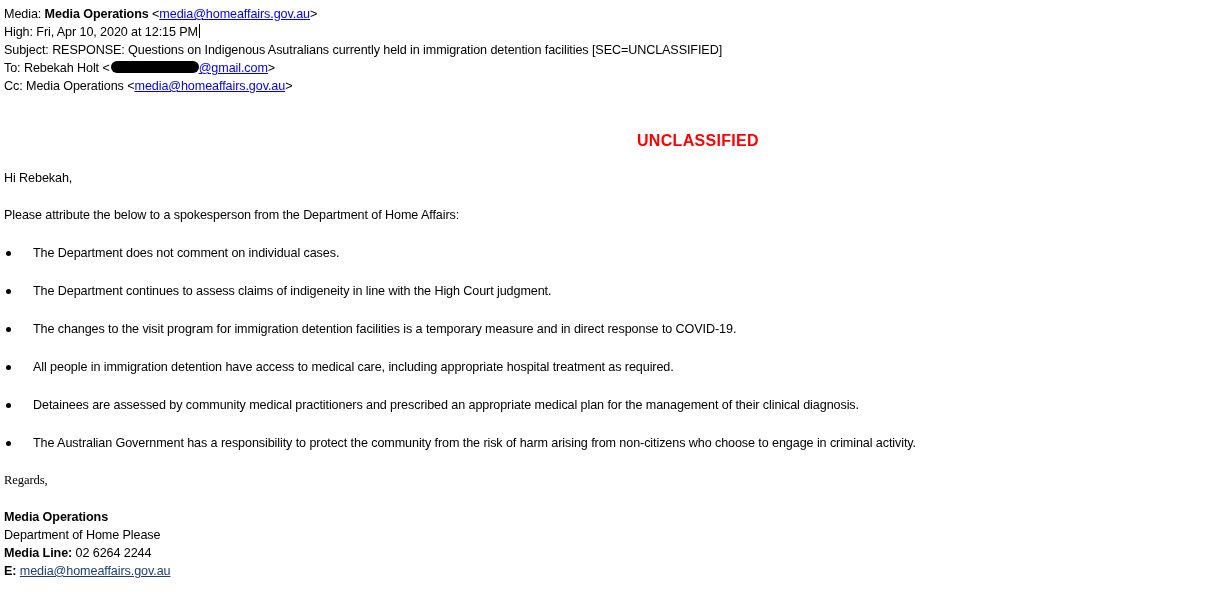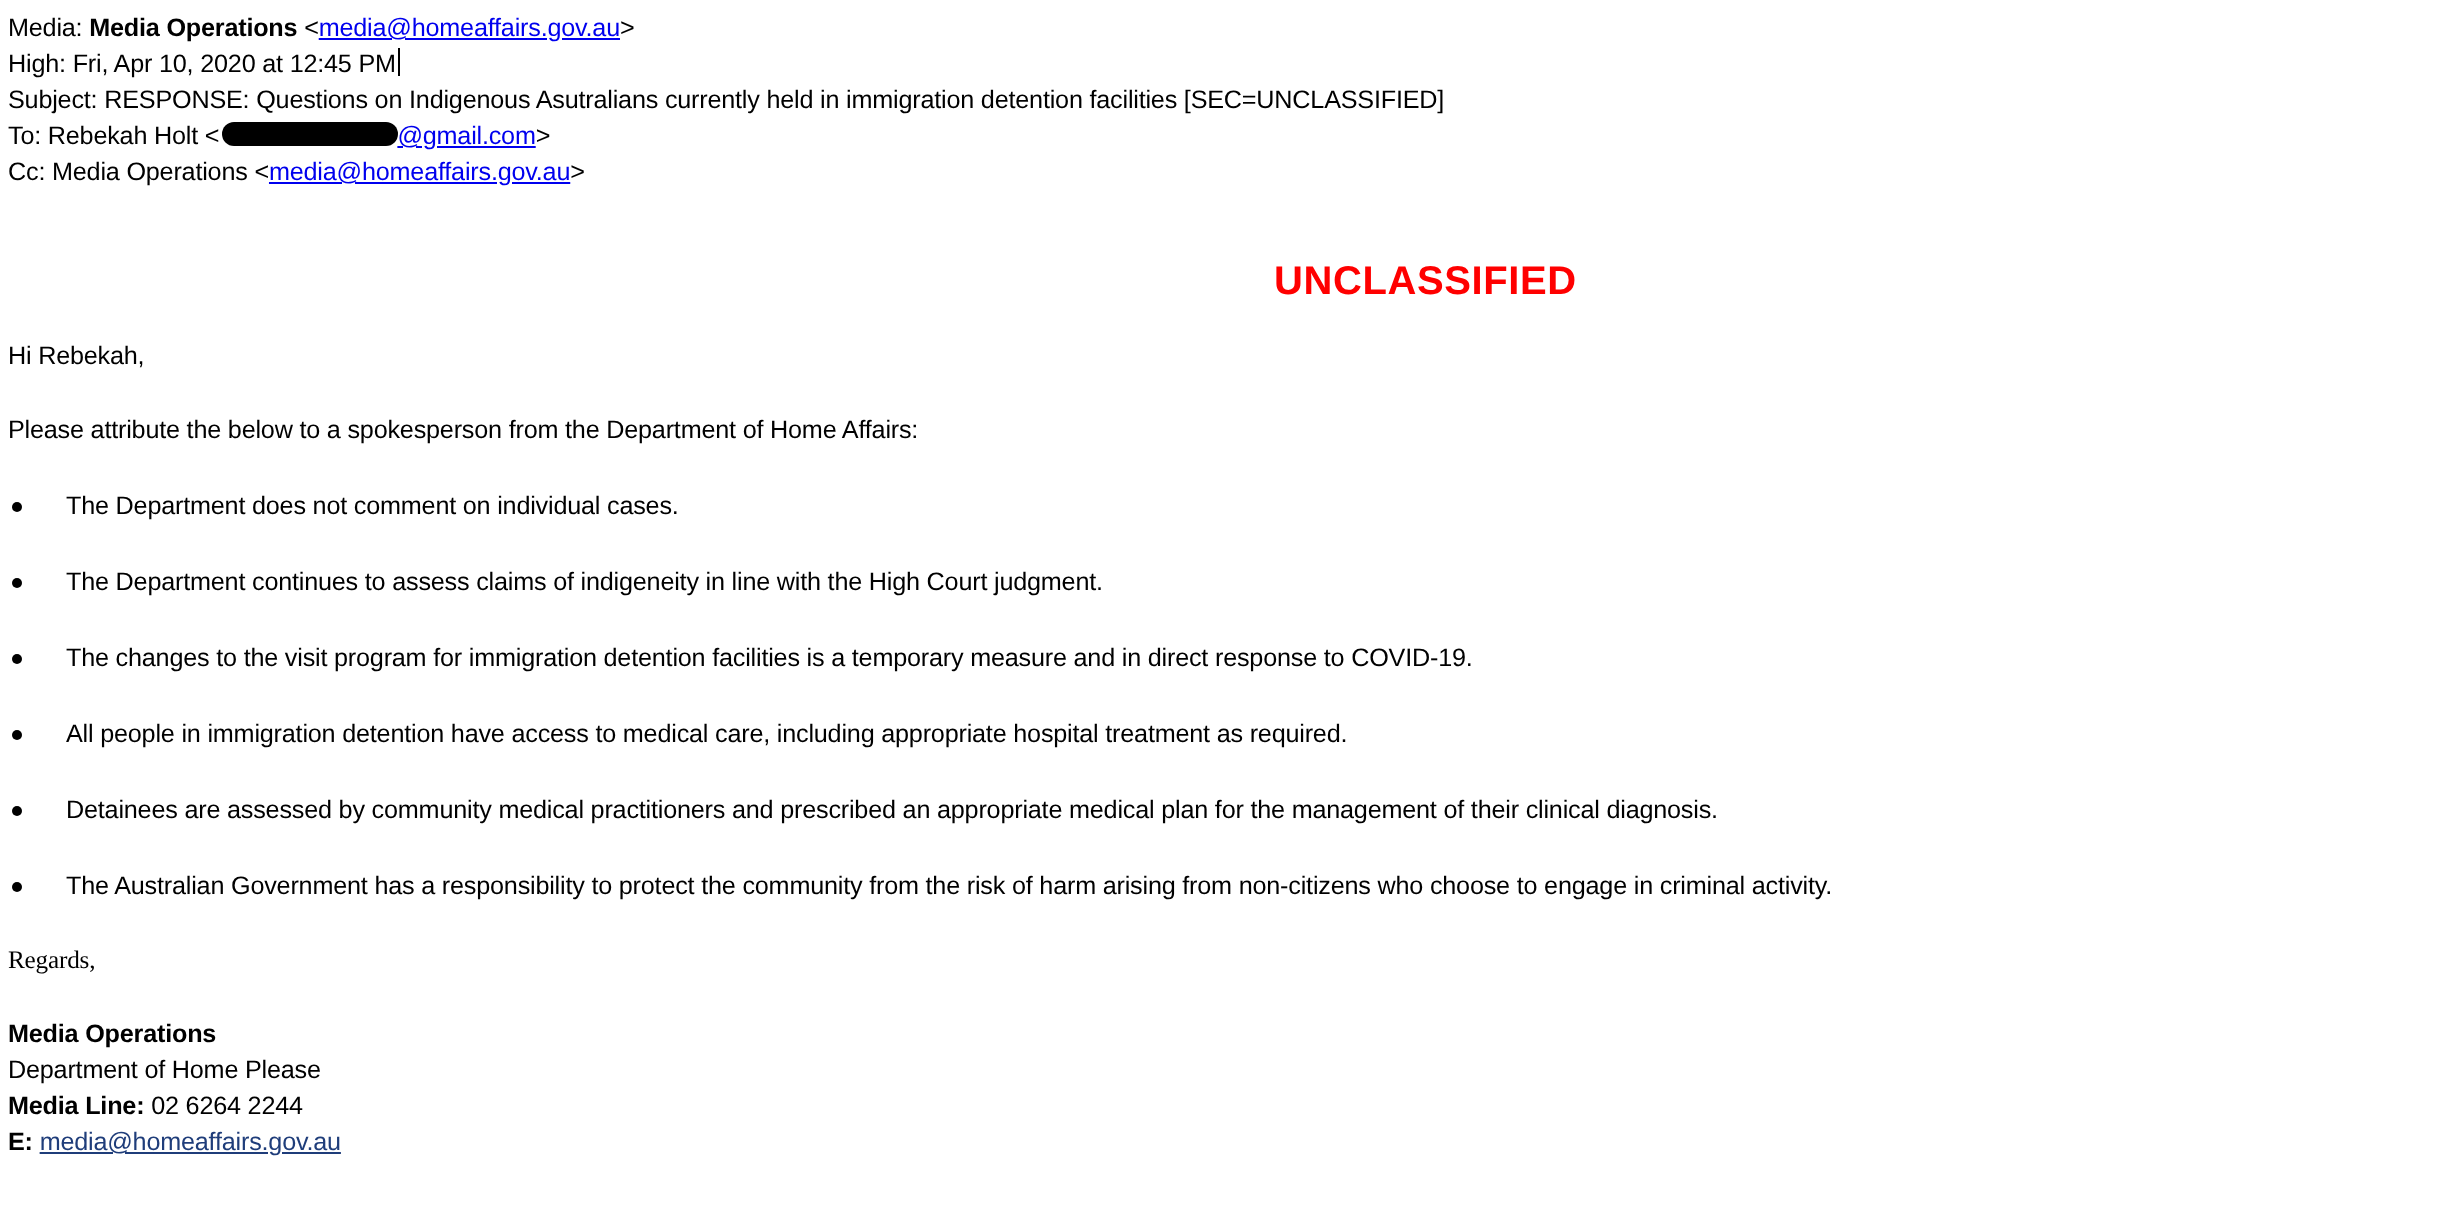--- a/index.html
+++ b/index.html
@@ -48,21 +48,21 @@
     height: 14px;
     background: #000;
     vertical-align: -2px;
     margin-left: 1px;
   }
   .classification {
     position: absolute;
     top: 131px;
     left: 637px;
     font-weight: bold;
-    font-size: 20px;
+    font-size: 16px;
     line-height: 20px;
     color: #ff0000;
     letter-spacing: 0.3px;
   }
   .bullet-item {
     position: absolute;
     left: 0;
     height: 18px;
     line-height: 18px;
     white-space: nowrap;
@@ -86,21 +86,21 @@
 <body>
 
 <div class="line" style="top:5px;">
   <span>Media:</span>
   <b>Media Operations</b>
   <span>&lt;</span><a class="hdr-link" href="#">media@homeaffairs.gov.au</a><span>&gt;</span>
 </div>
 
 <div class="line" style="top:23px;">
   <span>High:</span>
-  <span>Fri, Apr 10, 2020 at 12:45 PM</span><span class="caret"></span>
+  <span>Fri, Apr 10, 2020 at 12:15 PM</span><span class="caret"></span>
 </div>
 
 <div class="line" style="top:41px;">
   <span>Subject:</span>
   <span>RESPONSE: Questions on Indigenous Asutralians currently held in immigration detention facilities [SEC=UNCLASSIFIED]</span>
 </div>
 
 <div class="line" style="top:59px;">
   <span>To:</span>
   <span>Rebekah Holt</span>

